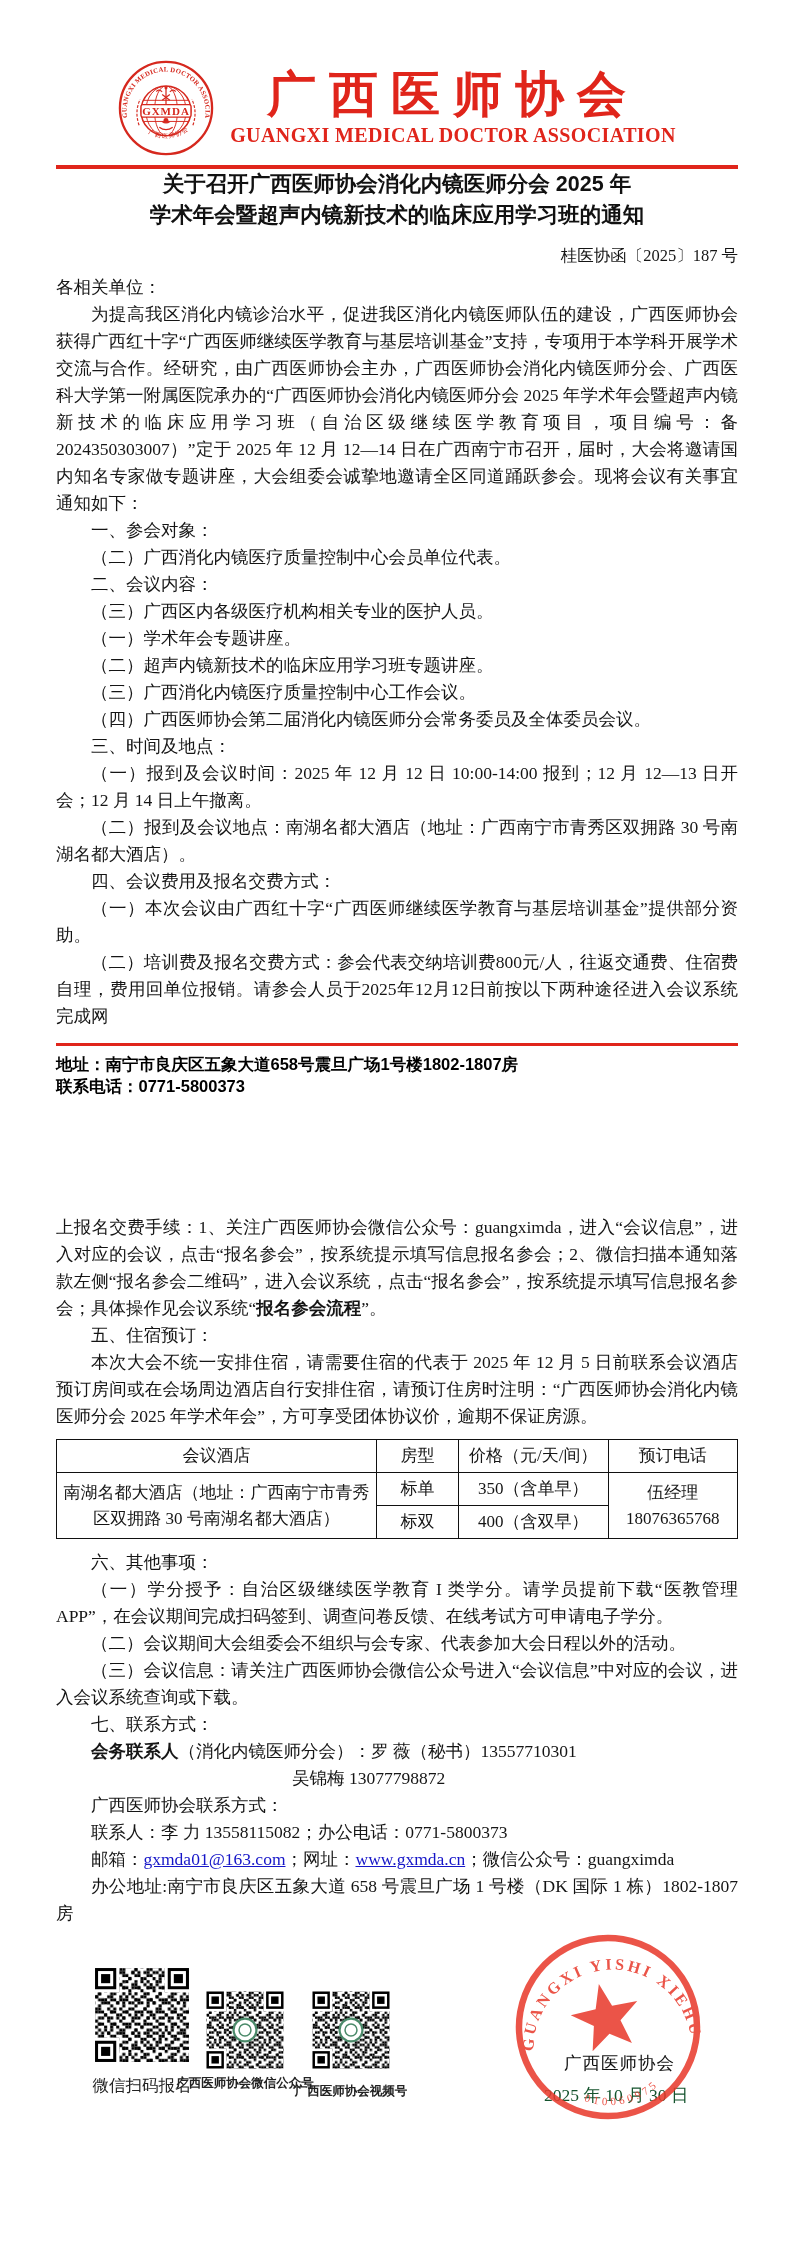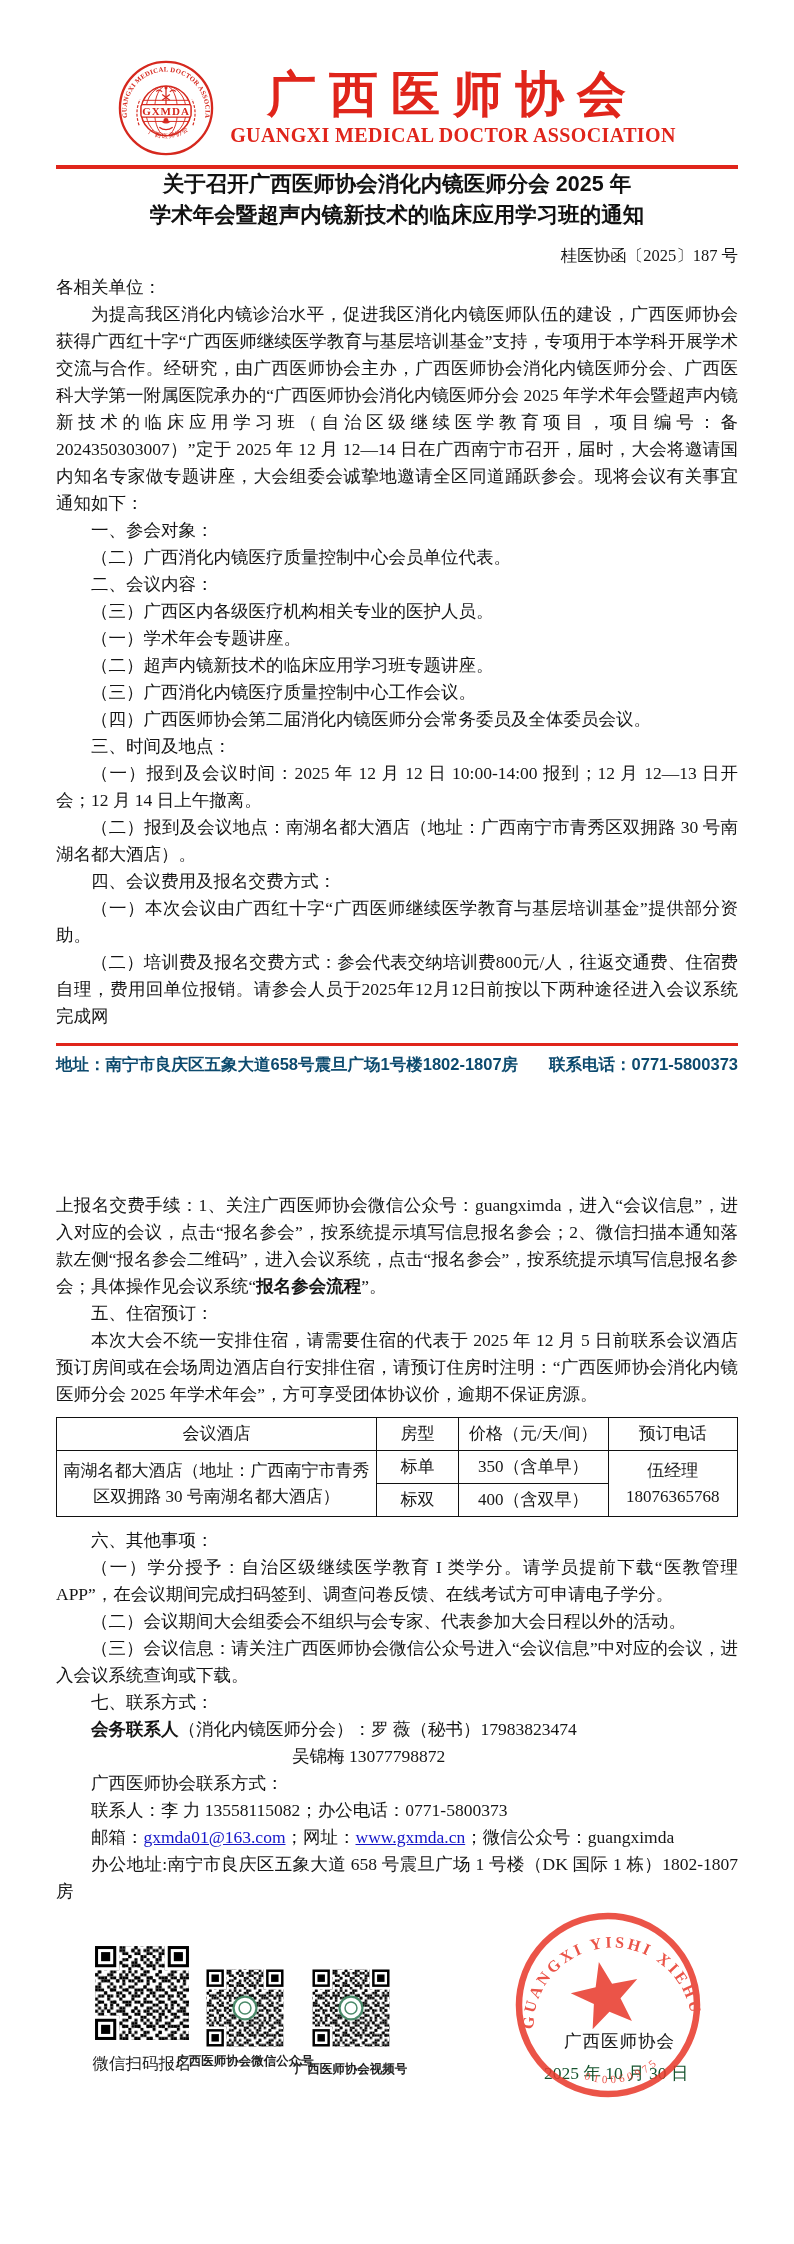--- a/index.html
+++ b/index.html
@@ -25,21 +25,21 @@
   p.line{margin:0;font-size:17.5px;line-height:27px;text-align:justify;}
   .ind{text-indent:35px;}
   .sec{text-indent:35px;font-weight:normal;font-family:"Liberation Sans",sans-serif;}
   .boldspan{font-weight:bold;font-family:"Liberation Sans",sans-serif;}
   .liaison2{padding-left:236px;}
   .link{color:#1515c8;text-decoration:underline;}
   
   .pg-footer{
     margin-top:13px;border-top:3.5px solid #e0251b;padding-top:8px;
     display:flex;justify-content:space-between;
-    color:#0c4a6e;font-weight:bold;font-size:16.5px;font-family:"Liberation Sans",sans-serif;
+    color:#000000;font-weight:bold;font-size:16.5px;font-family:"Liberation Sans",sans-serif;flex-direction:column;
   }
   .page-gap{height:116px;}
   
   table.hotel{width:100%;border-collapse:collapse;margin:9px 0 10px 0;}
   table.hotel th,table.hotel td{
     border:1.7px solid #111;font-size:17px;font-weight:normal;text-align:center;
     padding:3px 4px;line-height:26px;vertical-align:middle;
   }
   .col-hotel{width:47%;}.col-room{width:12%;}.col-price{width:22%;}.col-phone{width:19%;}
   
@@ -173,21 +173,21 @@
       </tr>
     </tbody>
       </table>
 
     <p class="line sec">六、其他事项：</p>
     <p class="line ind">（一）学分授予：自治区级继续医学教育 I 类学分。请学员提前下载“医教管理 APP”，在会议期间完成扫码签到、调查问卷反馈、在线考试方可申请电子学分。</p>
     <p class="line ind">（二）会议期间大会组委会不组织与会专家、代表参加大会日程以外的活动。</p>
     <p class="line ind">（三）会议信息：请关注广西医师协会微信公众号进入“会议信息”中对应的会议，进入会议系统查询或下载。</p>
 
     <p class="line sec">七、联系方式：</p>
-    <p class="line ind"><span class="boldspan">会务联系人</span><span>（消化内镜医师分会）：罗 薇（秘书）17983823474</span></p>
+    <p class="line ind"><span class="boldspan">会务联系人</span><span>（消化内镜医师分会）：罗 薇（秘书）13557710301</span></p>
     <p class="line liaison2">吴锦梅 13077798872</p>
     <p class="line sec">广西医师协会联系方式：</p>
     <p class="line ind">联系人：李 力 13558115082；办公电话：0771-5800373</p>
     <p class="line ind"><span>邮箱：</span><span class="link">gxmda01@163.com</span><span>；网址：</span><span class="link">www.gxmda.cn</span><span>；微信公众号：guangximda</span></p>
     <p class="line ind">办公地址:南宁市良庆区五象大道 658 号震旦广场 1 号楼（DK 国际 1 栋）1802-1807 房</p>
 
     <div class="closing">
       <svg width="0" height="0" style="position:absolute">
         <defs>
           <pattern id="qa" width="4" height="4" patternUnits="userSpaceOnUse">

